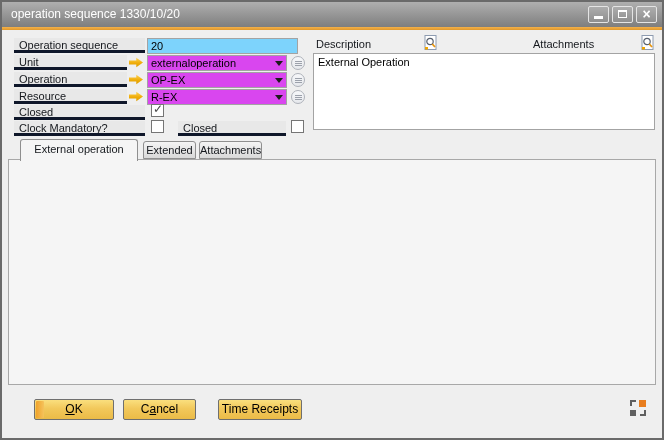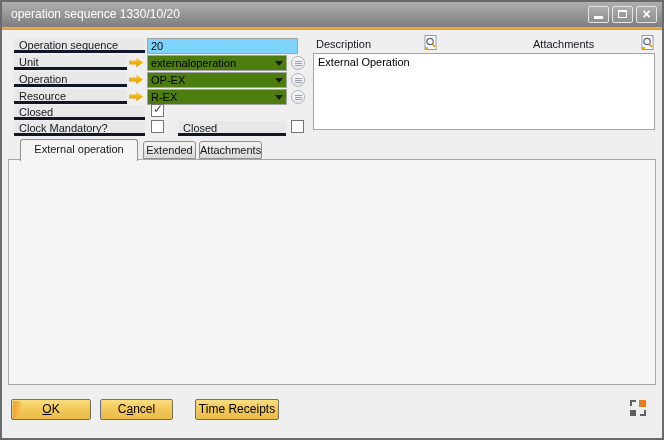--- a/index.html
+++ b/index.html
@@ -18,21 +18,21 @@
   .g-min{position:absolute;left:5px;bottom:3px;width:9px;height:3px;background:#FFF;}
   .g-max{position:absolute;left:5px;top:3px;width:9px;height:8px;box-sizing:border-box;border:1px solid #FFF;border-top:2px solid #FFF;}
   .g-close{position:absolute;inset:0;text-align:center;line-height:14px;font-size:14px;font-weight:bold;color:#FFF;}
   .accentbar{position:absolute;top:27px;left:2px;width:660px;height:3px;
              background:linear-gradient(#F4B14A,#E0982B);}
 
   
   .lbl{position:absolute;height:15px;line-height:15px;background:#E8E8E8;border-bottom:3px solid #0f172a;
        padding-left:5px;box-sizing:border-box;white-space:nowrap;overflow:hidden;color:#15181D;}
   .plain{position:absolute;height:15px;line-height:15px;white-space:nowrap;color:#15181D;}
-  .fld{position:absolute;height:16px;box-sizing:border-box;background:#4d7c0f;border:1px solid #A3A3A3;
+  .fld{position:absolute;height:16px;box-sizing:border-box;background:#d946ef;border:1px solid #A3A3A3;
        line-height:14px;padding:0 3px;white-space:nowrap;overflow:hidden;color:#000;}
   .fld.h15{height:15px;line-height:13px;}
   .fld.yellow{background:#7dd3fc;}
   .fld.num{text-align:right;}
   .combo .val{display:block;margin-right:12px;overflow:hidden;white-space:nowrap;}
   .combo .val.indent-val{padding-left:18px;}
   .dd{position:absolute;right:3px;top:5px;width:0;height:0;border:4px solid transparent;
       border-top:5px solid #1C1C1C;}
   .chk{position:absolute;width:13px;height:13px;box-sizing:border-box;background:#FFF;border:1px solid #757575;}
   .chk.checked::after{content:"\2713";position:absolute;left:1px;top:-3px;font-size:12px;color:#4A4A4A;}
@@ -52,21 +52,21 @@
   .tab{position:absolute;box-sizing:border-box;text-align:center;cursor:pointer;
        border:1px solid #8F8F8F;border-radius:3px 3px 0 0;}
   .tab.inactive{top:141px;height:18px;line-height:16px;background:linear-gradient(#F4F4F4,#D9D9D9);}
   .tab.active{top:139px;height:22px;line-height:19px;background:#F5F5F5;border-bottom:none;z-index:5;}
   .panel{position:absolute;left:8px;top:159px;width:648px;height:226px;box-sizing:border-box;
          background:#F5F5F5;border:1px solid #A8A8A8;z-index:1;}
 
   
   .btn{position:absolute;height:21px;box-sizing:border-box;border:1px solid #6F6F6F;border-radius:2px;
        background:linear-gradient(#FADF7E,#F2C85B 45%,#EBBB47);
-       font-size:12px;color:#000;text-align:center;line-height:19px;cursor:pointer;}
+       font-size:12px;color:#000;text-align:center;line-height:19px;cursor:pointer;margin-left:23px;}
   .btn u{text-decoration:underline;}
   .btn .okstrip{position:absolute;left:1px;top:1px;bottom:1px;width:8px;
        background:linear-gradient(to right,#F0A22B,#F5C35C);border-radius:1px;}
   .btn .btxt{position:relative;}
 </style>
 </head>
 <body>
 
 <div class="window">
 

